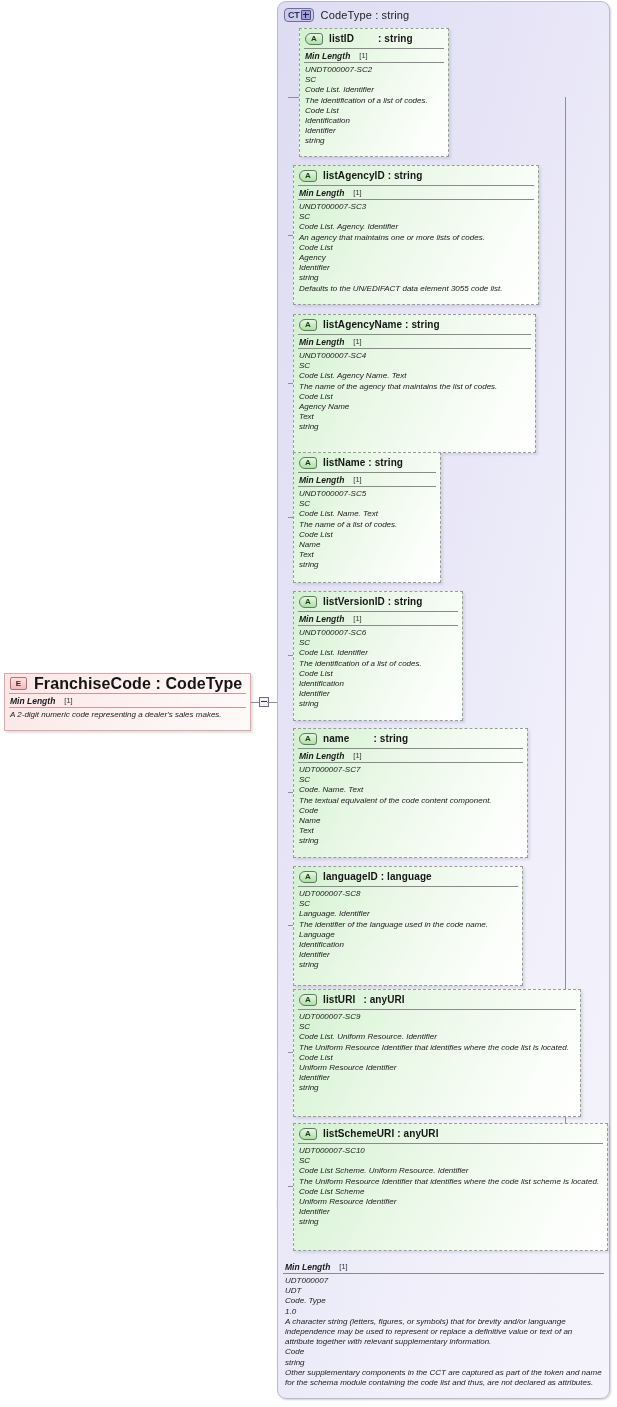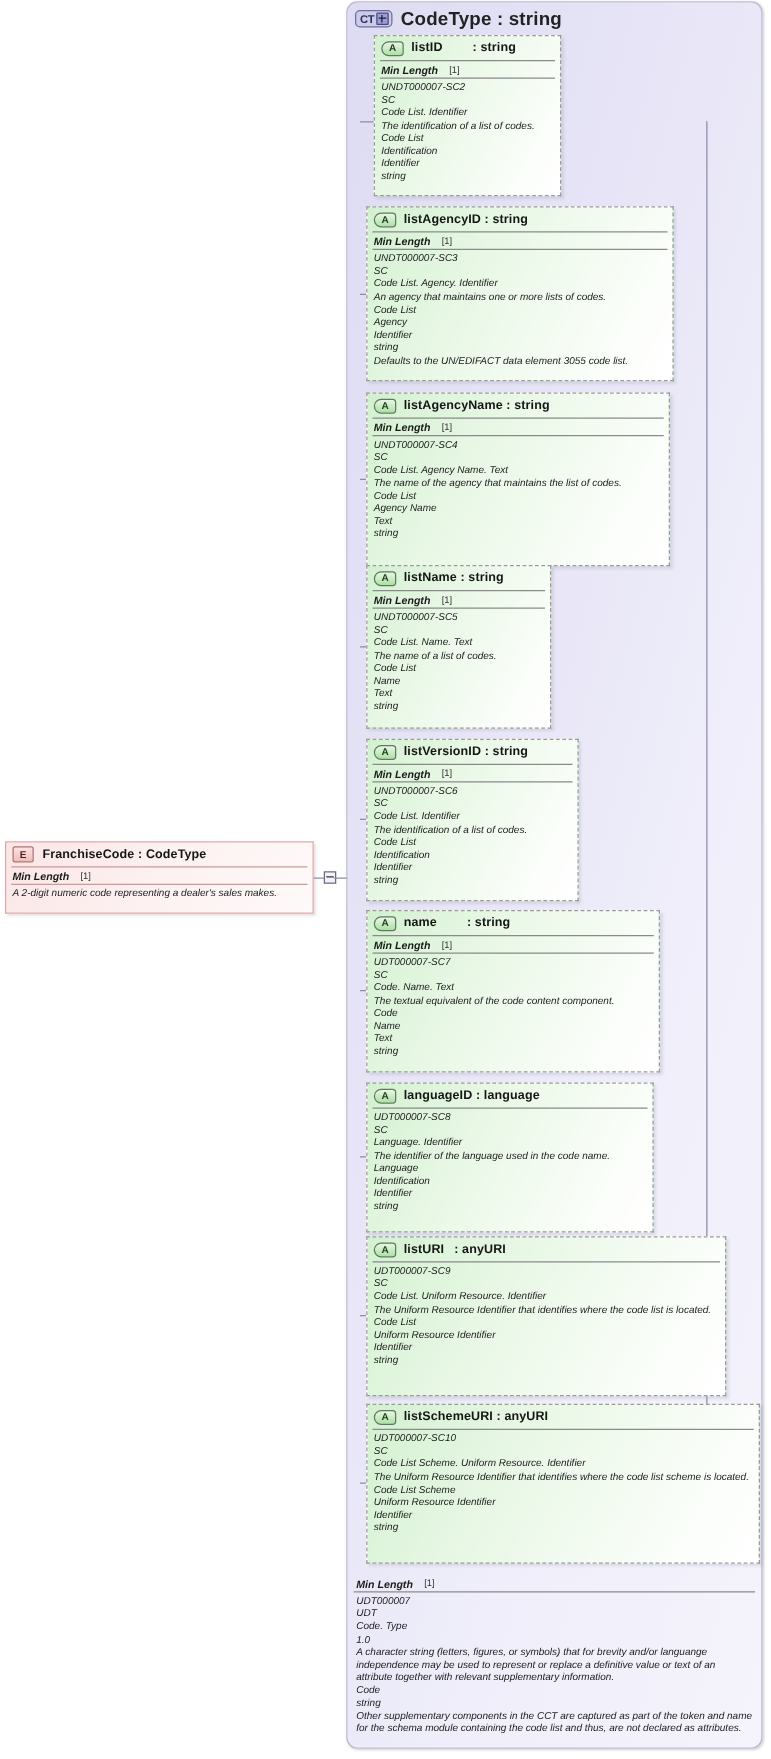--- a/index.html
+++ b/index.html
@@ -70,22 +70,22 @@
   .ct-icon .ct-plus::before,
   .ct-icon .ct-plus::after {
     content: "";
     position: absolute;
     background: #1d1d3d;
   }
   .ct-icon .ct-plus::before { left: 1px; top: 3px; width: 6px; height: 1px; }
   .ct-icon .ct-plus::after  { left: 3px; top: 1px; width: 1px; height: 6px; }
 
   #ct-title {
-    font-size: 15px;
-    font-weight: bold;
+    font-size: 11px;
+    font-weight: normal;
     color: #222;
     letter-spacing: 0.15px;
   }
 
   
   #spine {
     position: absolute;
     left: 287px;
     top: 95px;
     width: 1px;
@@ -220,21 +220,21 @@
     box-sizing: border-box;
     border: 1px solid #b07272;
     border-radius: 2px;
     background: linear-gradient(180deg,#fbe3e3 0%, #f0bcbc 100%);
     font-size: 8px;
     font-weight: bold;
     color: #4a1d1d;
     line-height: 10px;
   }
   .el-title {
-    font-size: 10px;
+    font-size: 16px;
     font-weight: bold;
     color: #151515;
     letter-spacing: 0.1px;
   }
   .el-sep { height: 1px; background: #c99; margin: 0 4px; }
   .el-facet {
     display: flex; align-items: center; gap: 9px;
     height: 13px; padding: 0 5px;
     font-size: 8.5px; font-style: italic; color: #1a1a1a; white-space: nowrap;
   }

